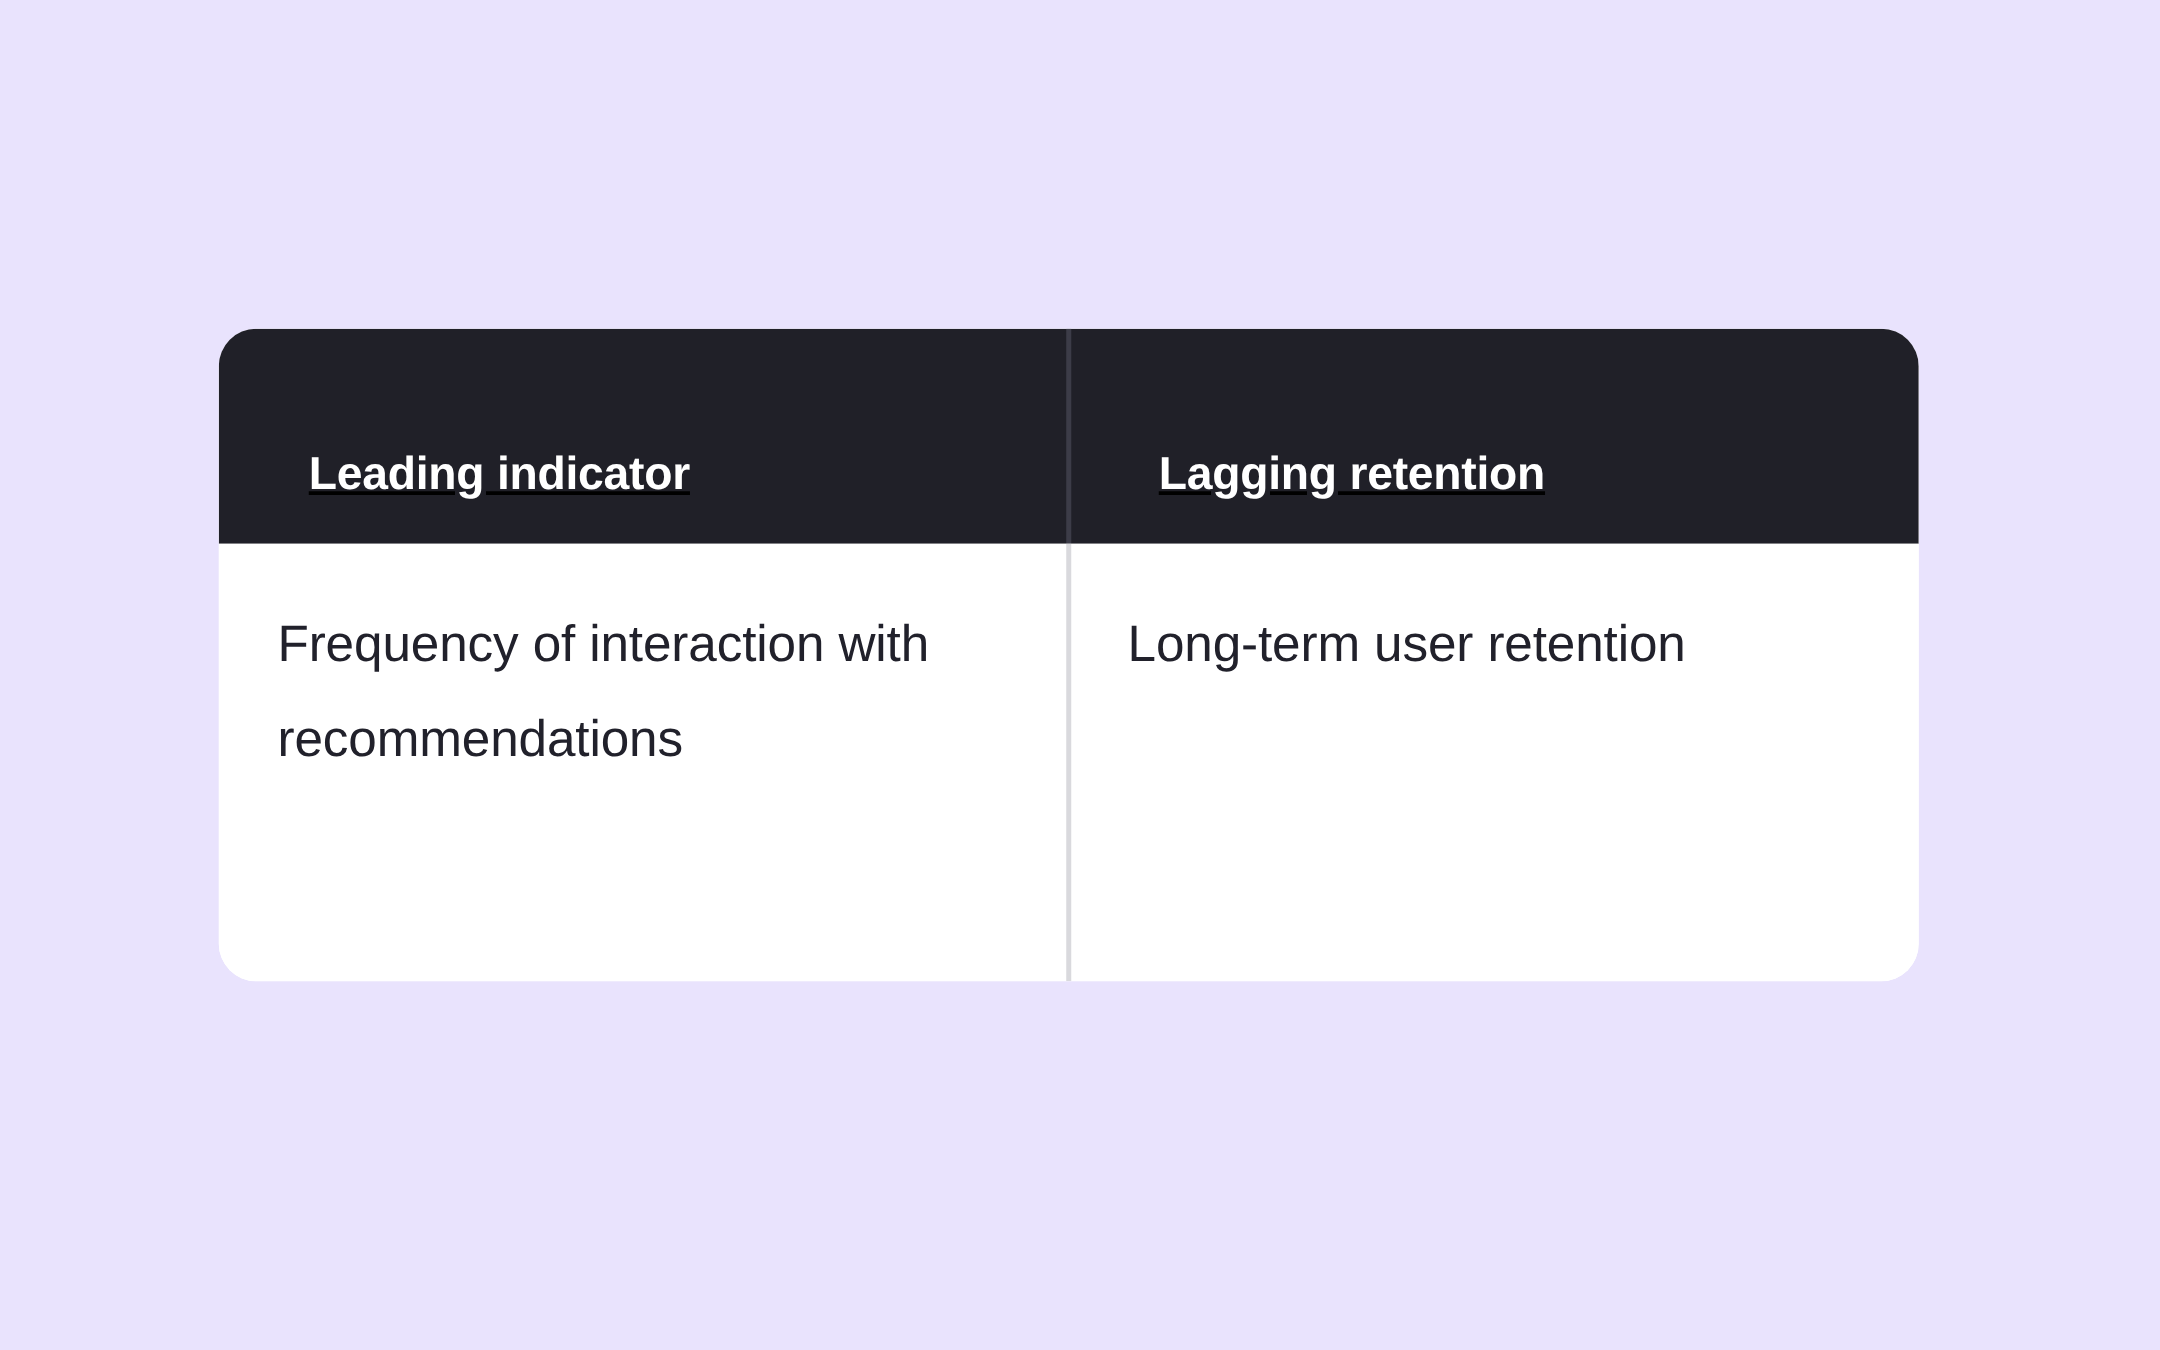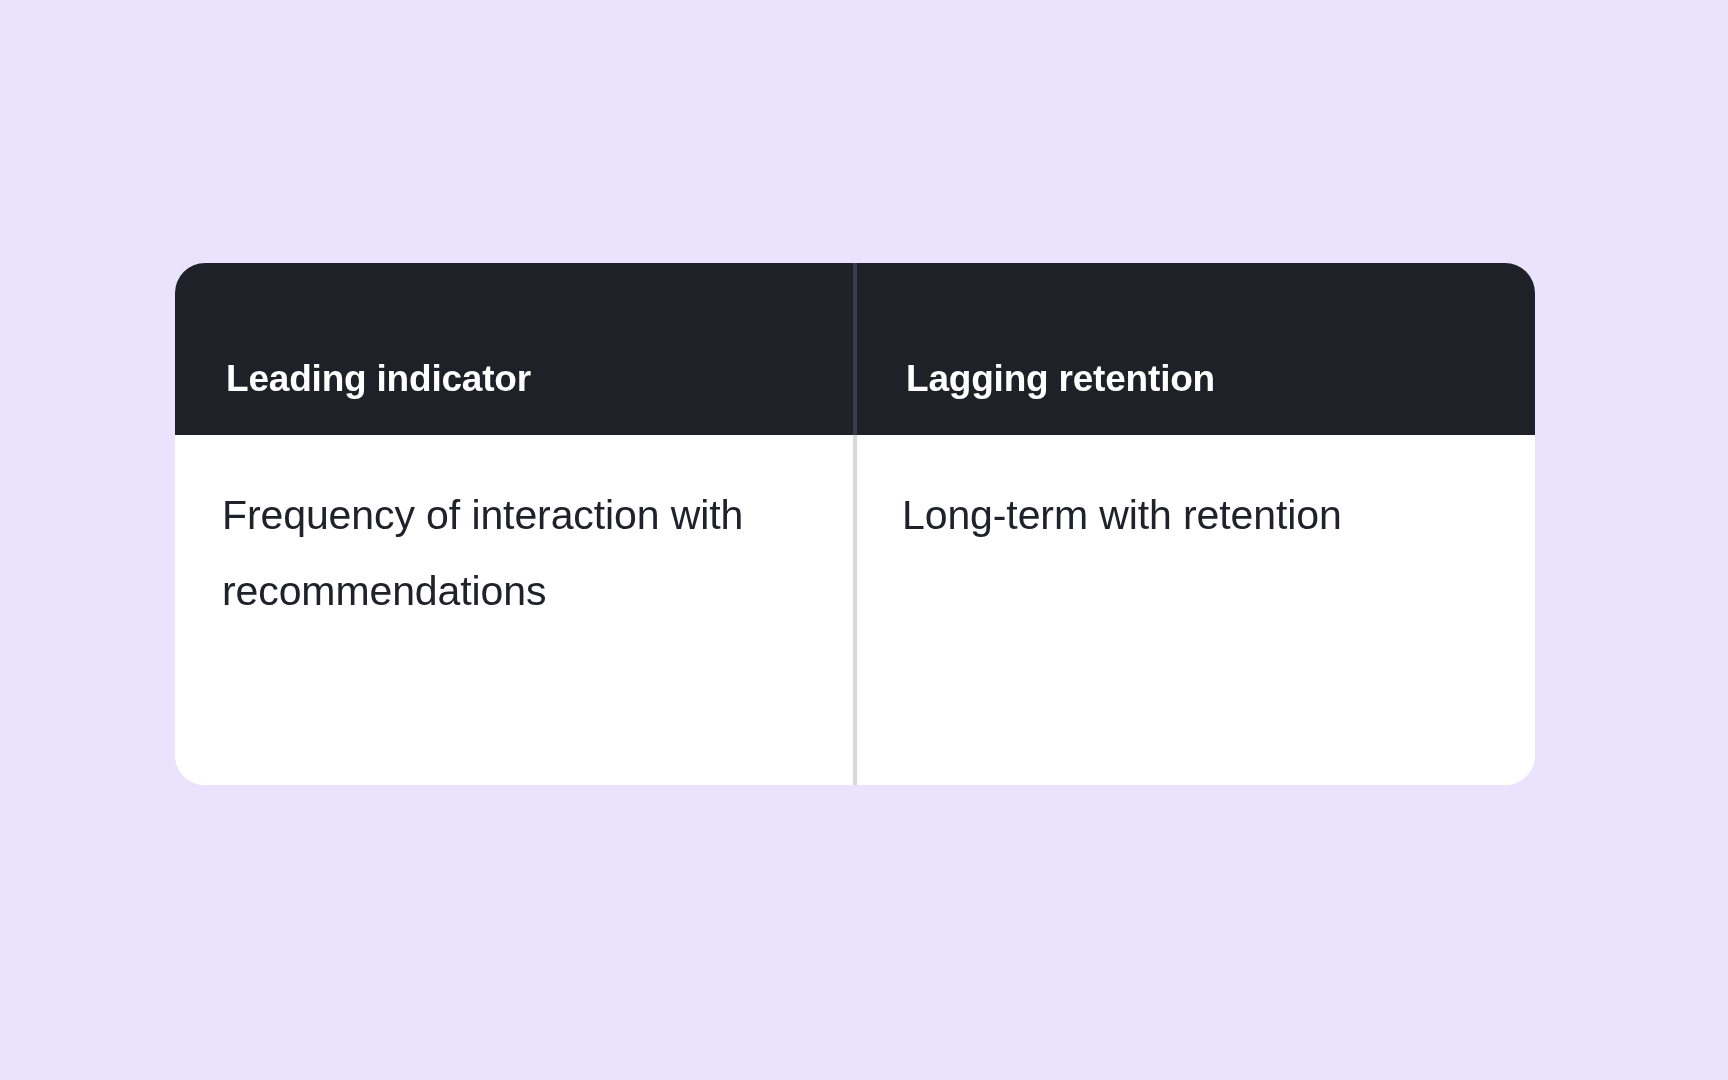--- a/index.html
+++ b/index.html
@@ -41,22 +41,23 @@
     height: 172px;
     flex: 0 0 172px;
     background: #202028;
     position: relative;
   }
   .header-cell {
     flex: 1 1 50%;
     display: flex;
     align-items: flex-end;
     box-sizing: border-box;
-    padding: 0 0 34px 51px;
+    padding: 0 0 34px 72px;
     min-width: 0;
+    text-decoration: underline;
   }
   .header-cell .cell-text {
     color: #ffffff;
     font-size: 37px;
     font-weight: bold;
     line-height: 1.15;
     letter-spacing: -0.2px;
   }
   .header-divider {
     position: absolute;
@@ -119,21 +120,21 @@
       <div class="header-divider"></div>
     </div>
 
     <div class="table-body-row">
 
       <div class="body-cell">
         <span class="cell-text">Frequency of interaction with recommendations</span>
       </div>
 
       <div class="body-cell">
-        <span class="cell-text">Long-term with retention</span>
+        <span class="cell-text">Long-term user retention</span>
       </div>
 
       <div class="body-divider"></div>
     </div>
 
   </div>
 
 </div>
 
 </body></html>

